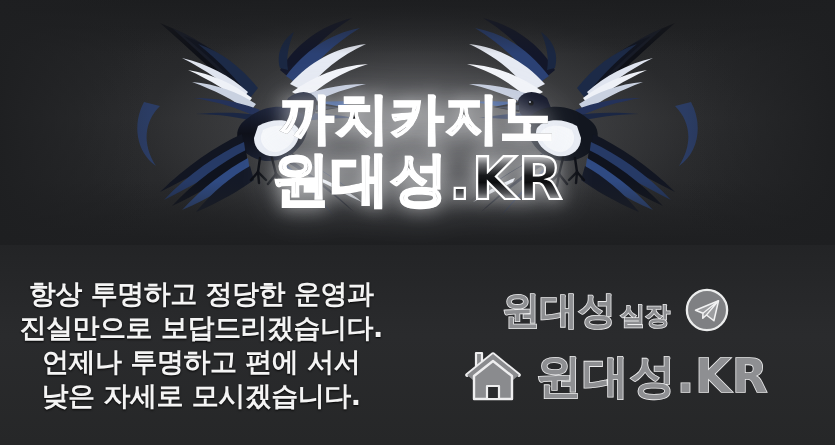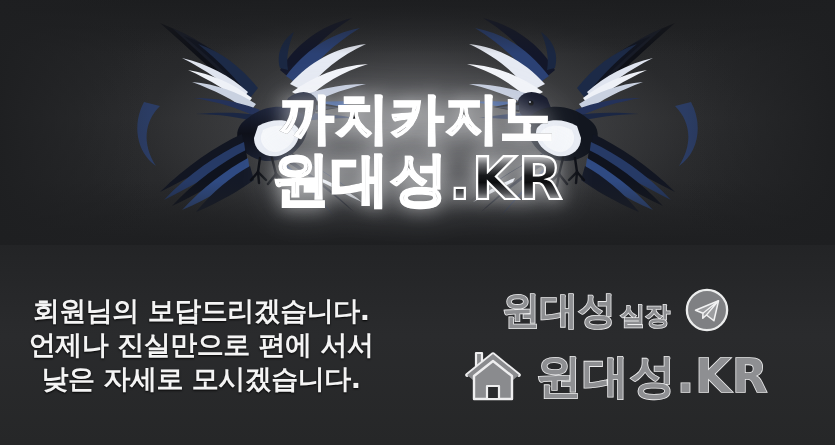--- a/index.html
+++ b/index.html
@@ -356,22 +356,23 @@
 
     <div id="logo-wordmark">
       <span class="logo-line" id="logo-line-1">까치카지노</span>
       <span class="logo-line" id="logo-line-2">원대성.KR</span>
     </div>
   </div>
 
   <div id="bottom">
 
     <div id="slogan">
-      <span class="slogan-line">회원님의 보답드리겠습니다.</span>
-      <span class="slogan-line">언제나 진실만으로 편에 서서</span>
+      <span class="slogan-line">항상 투명하고 정당한 운영과</span>
+      <span class="slogan-line">진실만으로 보답드리겠습니다.</span>
+      <span class="slogan-line">언제나 투명하고 편에 서서</span>
       <span class="slogan-line">낮은 자세로 모시겠습니다.</span>
     </div>
 
     <div id="contact">
 
       <div class="contact-row" id="contact-row-telegram">
         <span class="outline-text" id="manager-name">원대성</span>
         <span class="outline-text" id="manager-title">실장</span>
 
         <svg id="telegram-icon" viewBox="0 0 48 48">

